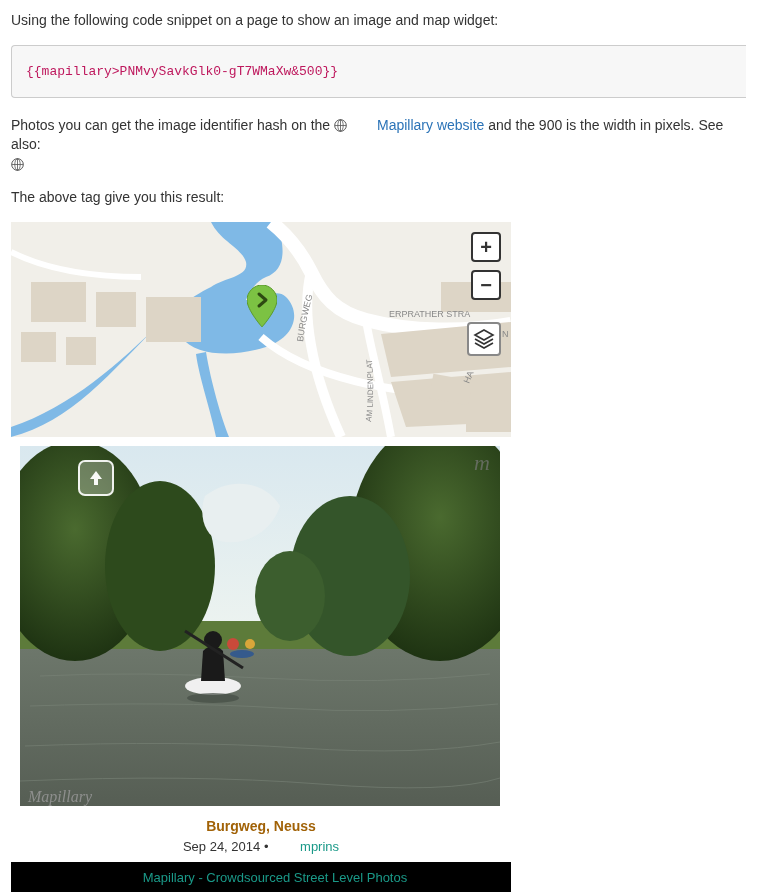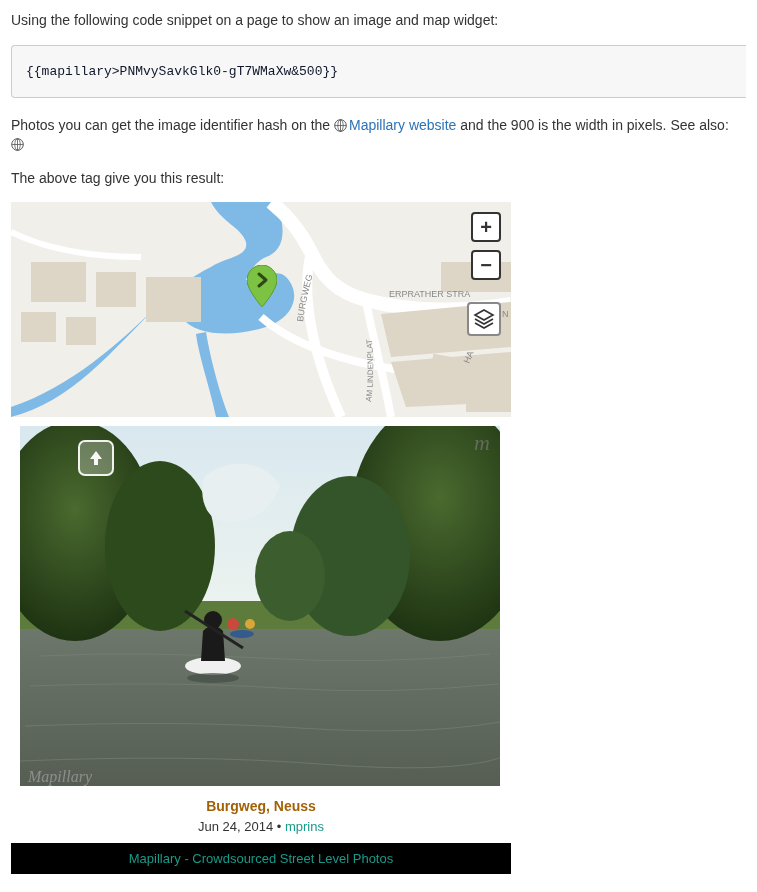--- a/index.html
+++ b/index.html
@@ -6,37 +6,37 @@
   body {
     margin: 0;
     padding: 11px;
     font-family: Arial, Helvetica, sans-serif;
     font-size: 14px;
     color: #333;
     background: #fff;
     width: 757px;
   }
   p { margin: 0 0 14px 0; line-height: 1.4; }
-  a { color: #2b73b7; text-decoration: none; }
+  a { color: #2b73b7; text-decoration: none; margin-left: 28px; }
   .globe-icon {
     display: inline-block;
     width: 13px;
     height: 13px;
     vertical-align: -2px;
     margin-right: 2px;
   }
   .code-block {
     background: #f7f7f7;
     border: 1px solid #ccc;
     border-right: none;
     border-radius: 4px 0 0 4px;
     padding: 18px 14px;
     font-family: "Courier New", Courier, monospace;
     font-size: 13px;
-    color: #0f172a;
+    color: #be185d;
     margin: 0 0 18px 0;
     overflow: hidden;
     white-space: pre;
   }
   .widget {
     width: 500px;
   }
   .map-pane {
     position: relative;
     width: 500px;
@@ -293,21 +293,21 @@
       </svg>
     </div>
 
     <div class="watermark-m">m</div>
     <div class="watermark-text">Mapillary</div>
   </div>
 
   <div class="caption">
     <div class="title">Burgweg, Neuss</div>
     <div>
-      <span>Jun 24, 2014</span><span> • </span><a href="#" class="teal">mprins</a>
+      <span>Sep 24, 2014</span><span> • </span><a href="#" class="teal">mprins</a>
     </div>
   </div>
 
   <div class="footer-bar">
     <a href="#">Mapillary - Crowdsourced Street Level Photos</a>
   </div>
 
 </div>
 
 </body></html>

